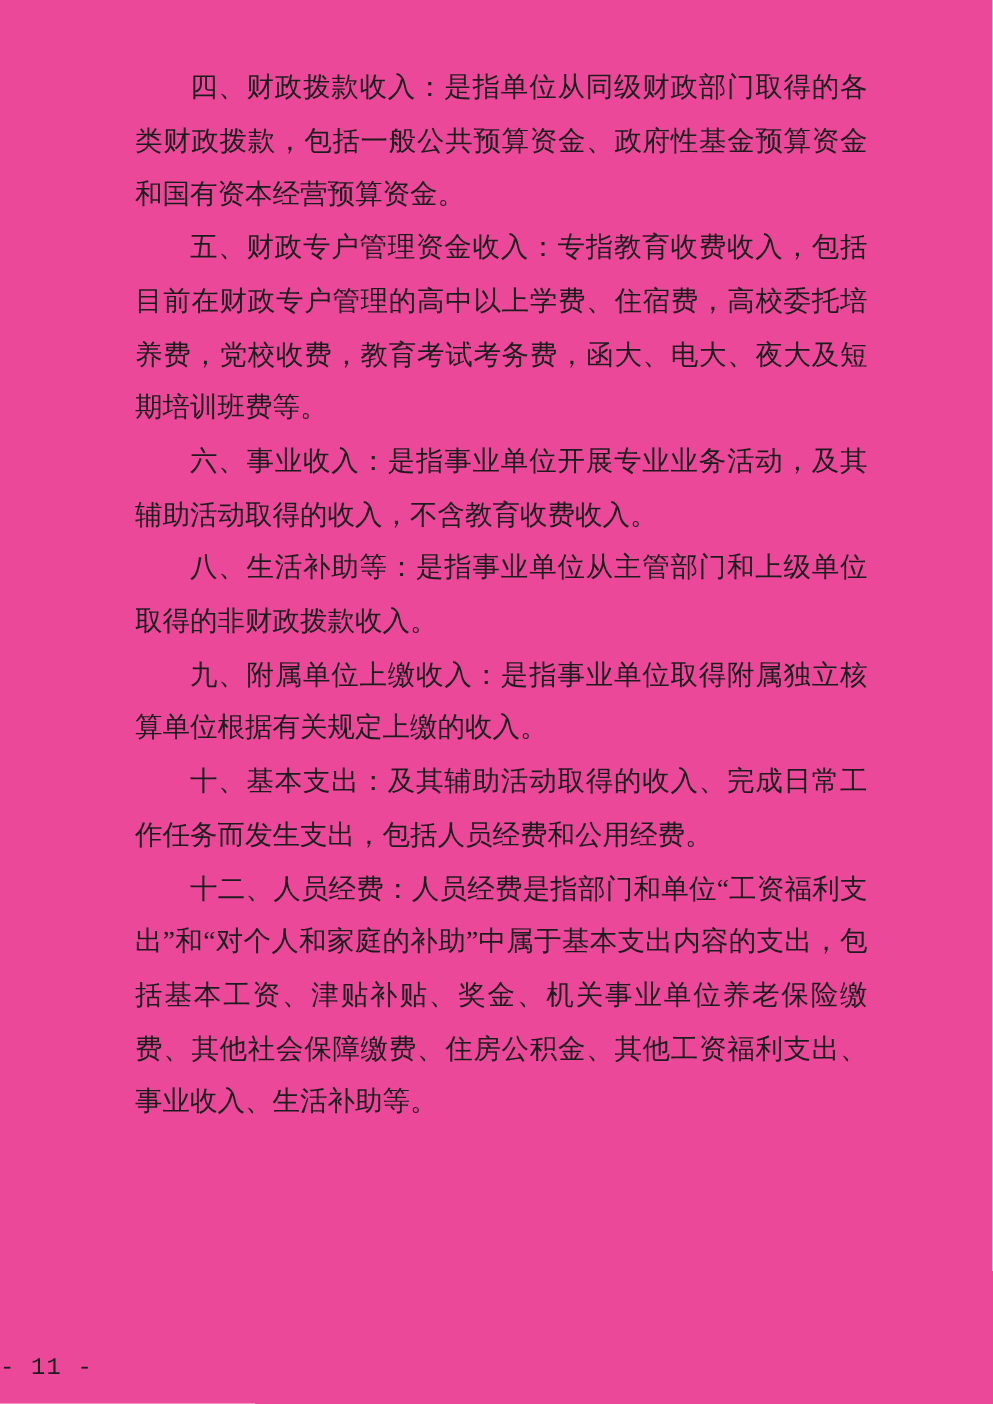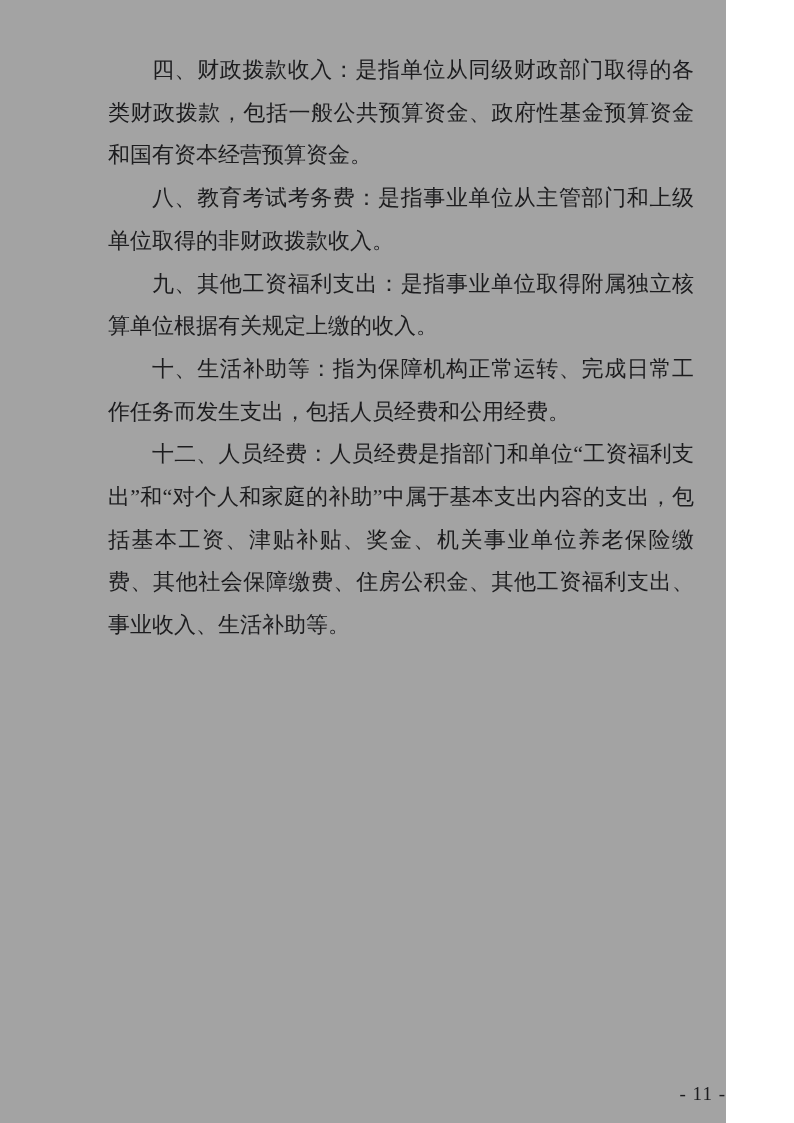--- a/index.html
+++ b/index.html
@@ -2,23 +2,23 @@
 <html><head>
 <meta charset="utf-8">
 <style>
   html, body {
     margin: 0;
     padding: 0;
     background: #ffffff;
   }
   .page {
     position: relative;
-    width: 726px;
+    width: 794px;
     height: 1123px;
-    background: #a3a3a3;
+    background: #ec4899;
     overflow: hidden;
     color: #1c1c1e;
     font-family: "Liberation Serif", "DejaVu Serif", serif;
   }
   .doc-body {
     position: absolute;
     left: 108px;
     top: 49px;
     width: 586px;
   }
@@ -30,34 +30,36 @@
     text-align: justify;
     text-justify: inter-character;
     text-indent: 2em;
     word-break: break-all;
   }
   .page-footer {
     position: absolute;
     left: 0;
     right: 0;
     top: 1083px;
-    text-align: right;
-    font-family: Liberation Serif, serif;
+    text-align: left;
+    font-family: Liberation Mono, monospace;
     font-size: 19px;
     color: #1c1c1e;
     letter-spacing: 1px;
   }
 </style>
 </head>
 <body>
 
 <div class="page">
   <div class="doc-body">
     <p class="para">四、财政拨款收入：是指单位从同级财政部门取得的各类财政拨款，包括一般公共预算资金、政府性基金预算资金和国有资本经营预算资金。</p>
-    <p class="para">八、教育考试考务费：是指事业单位从主管部门和上级单位取得的非财政拨款收入。</p>
-    <p class="para">九、其他工资福利支出：是指事业单位取得附属独立核算单位根据有关规定上缴的收入。</p>
-    <p class="para">十、生活补助等：指为保障机构正常运转、完成日常工作任务而发生支出，包括人员经费和公用经费。</p>
+    <p class="para">五、财政专户管理资金收入：专指教育收费收入，包括目前在财政专户管理的高中以上学费、住宿费，高校委托培养费，党校收费，教育考试考务费，函大、电大、夜大及短期培训班费等。</p>
+    <p class="para">六、事业收入：是指事业单位开展专业业务活动，及其辅助活动取得的收入，不含教育收费收入。</p>
+    <p class="para">八、生活补助等：是指事业单位从主管部门和上级单位取得的非财政拨款收入。</p>
+    <p class="para">九、附属单位上缴收入：是指事业单位取得附属独立核算单位根据有关规定上缴的收入。</p>
+    <p class="para">十、基本支出：及其辅助活动取得的收入、完成日常工作任务而发生支出，包括人员经费和公用经费。</p>
     <p class="para">十二、人员经费：人员经费是指部门和单位“工资福利支出”和“对个人和家庭的补助”中属于基本支出内容的支出，包括基本工资、津贴补贴、奖金、机关事业单位养老保险缴费、其他社会保障缴费、住房公积金、其他工资福利支出、事业收入、生活补助等。</p>
   </div>
   <div class="page-footer">
     <span>- 11 -</span>
   </div>
 </div>
 
 </body></html>

